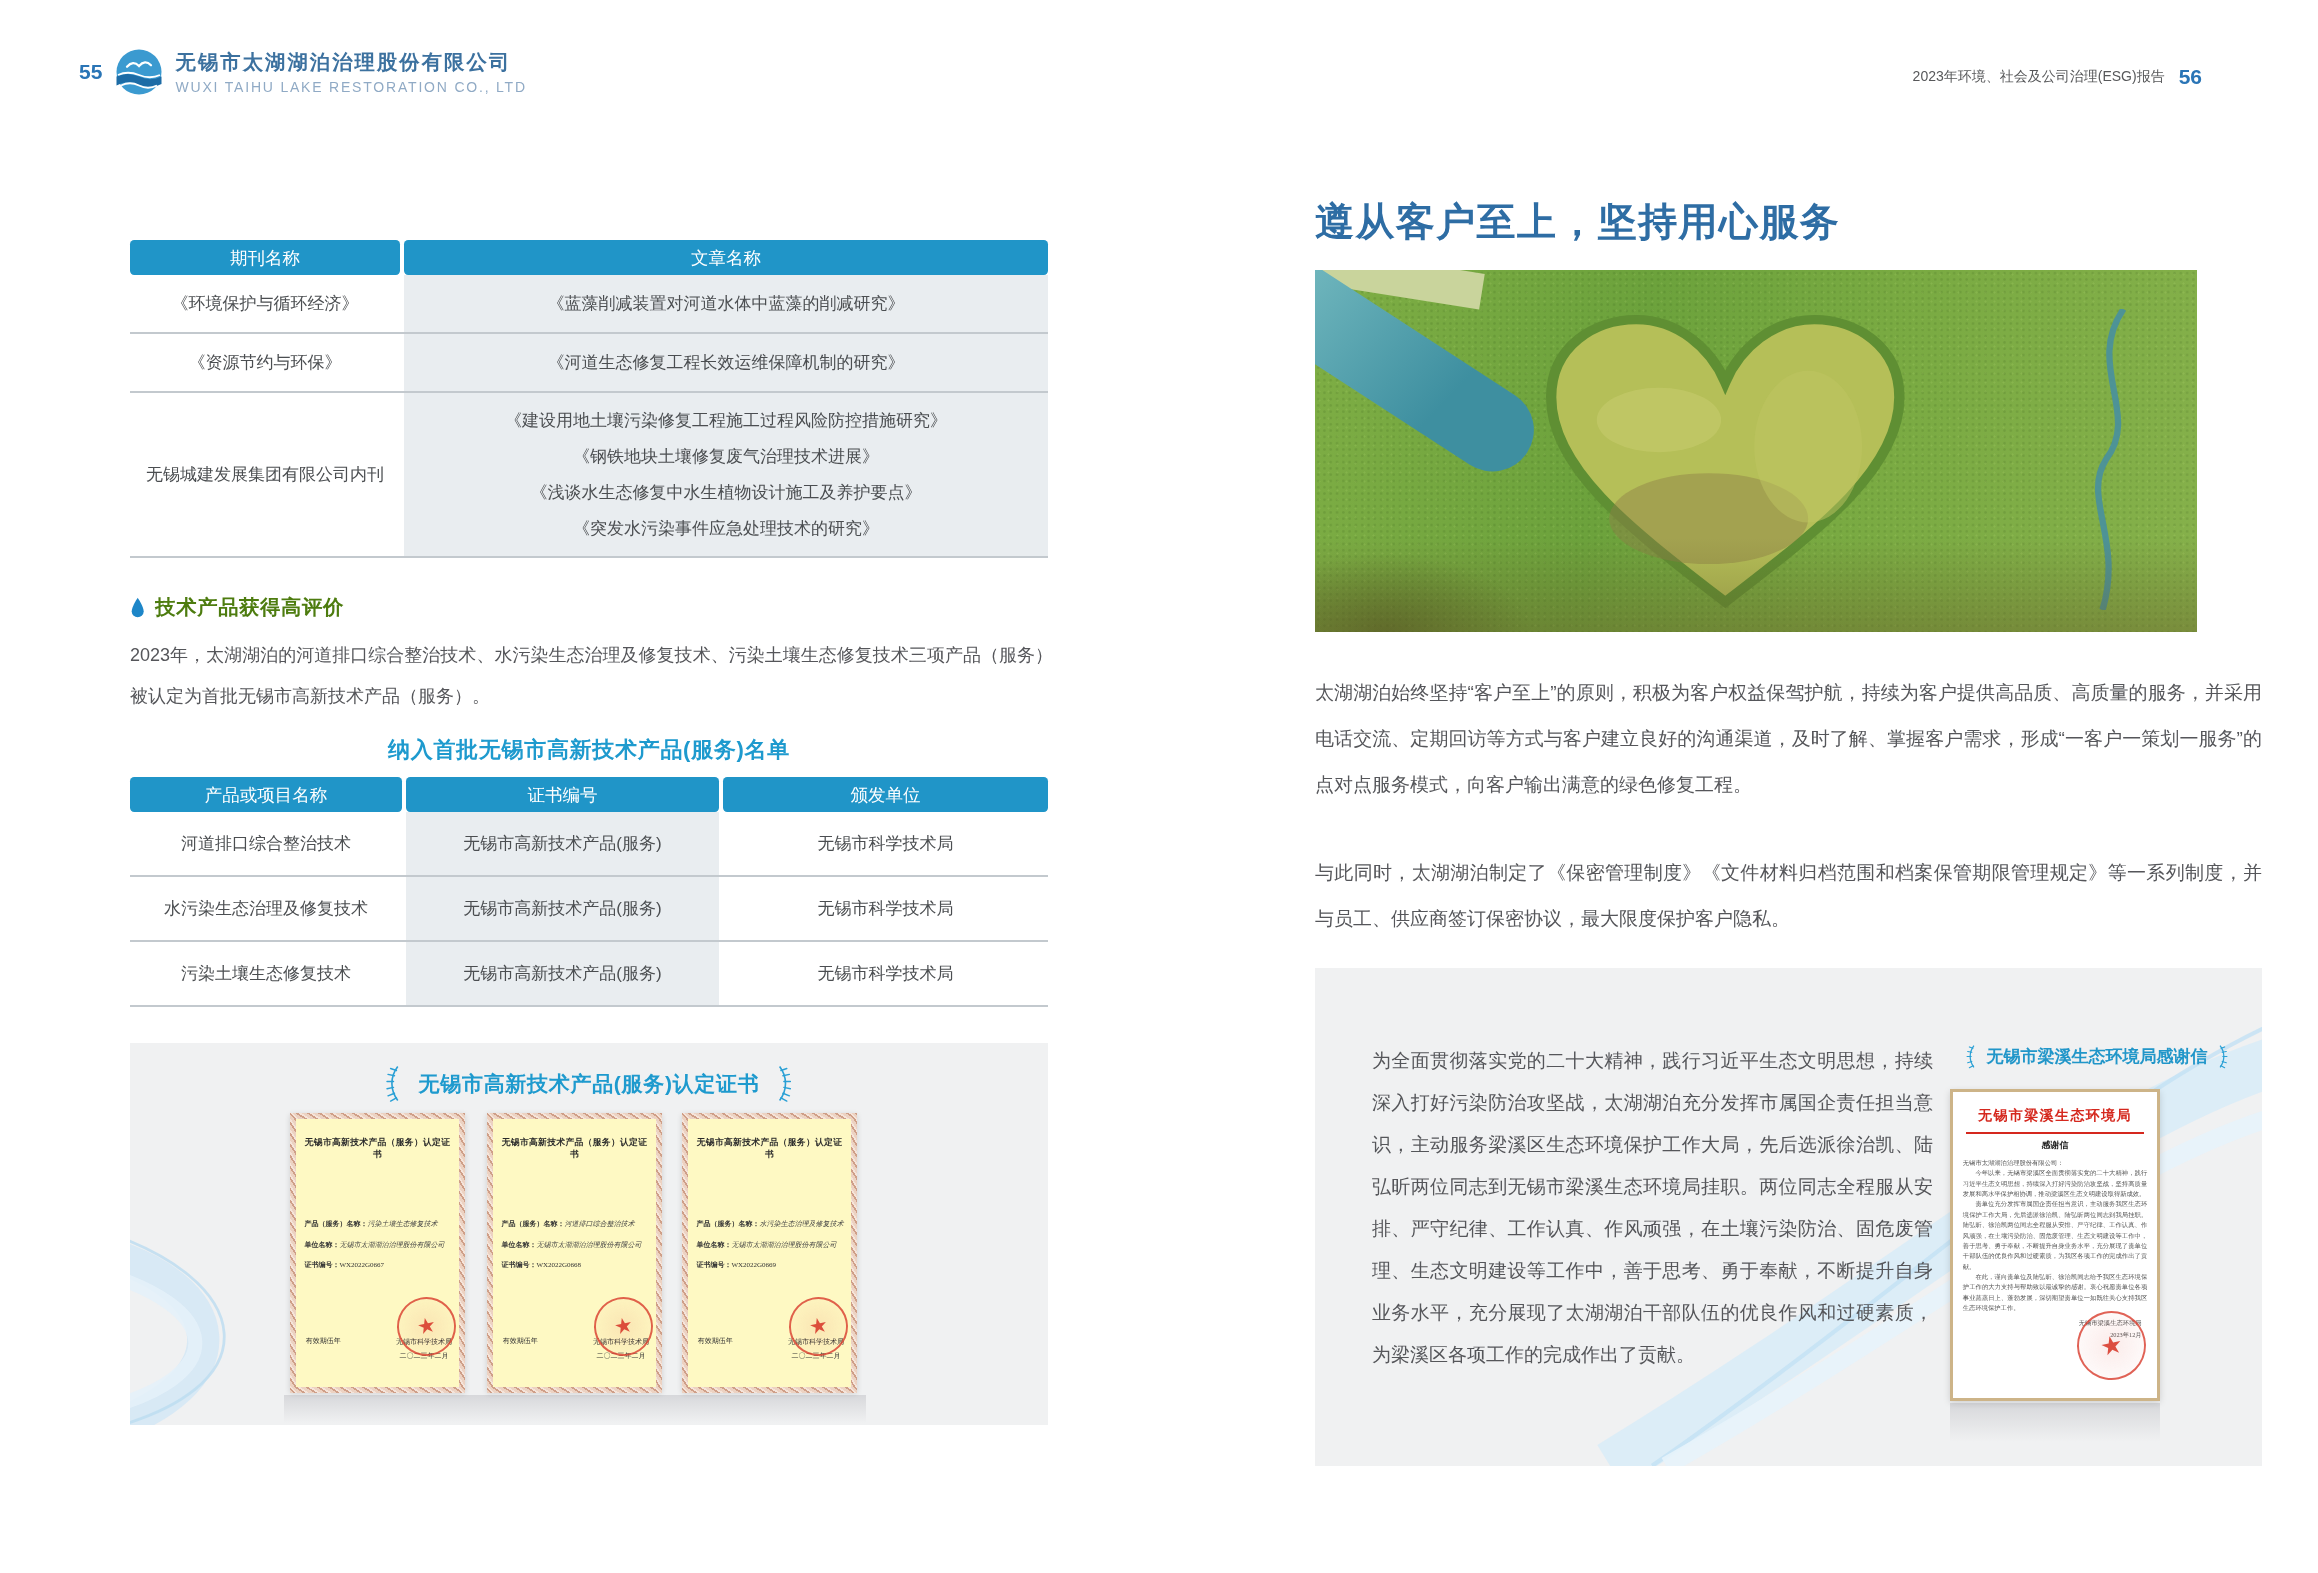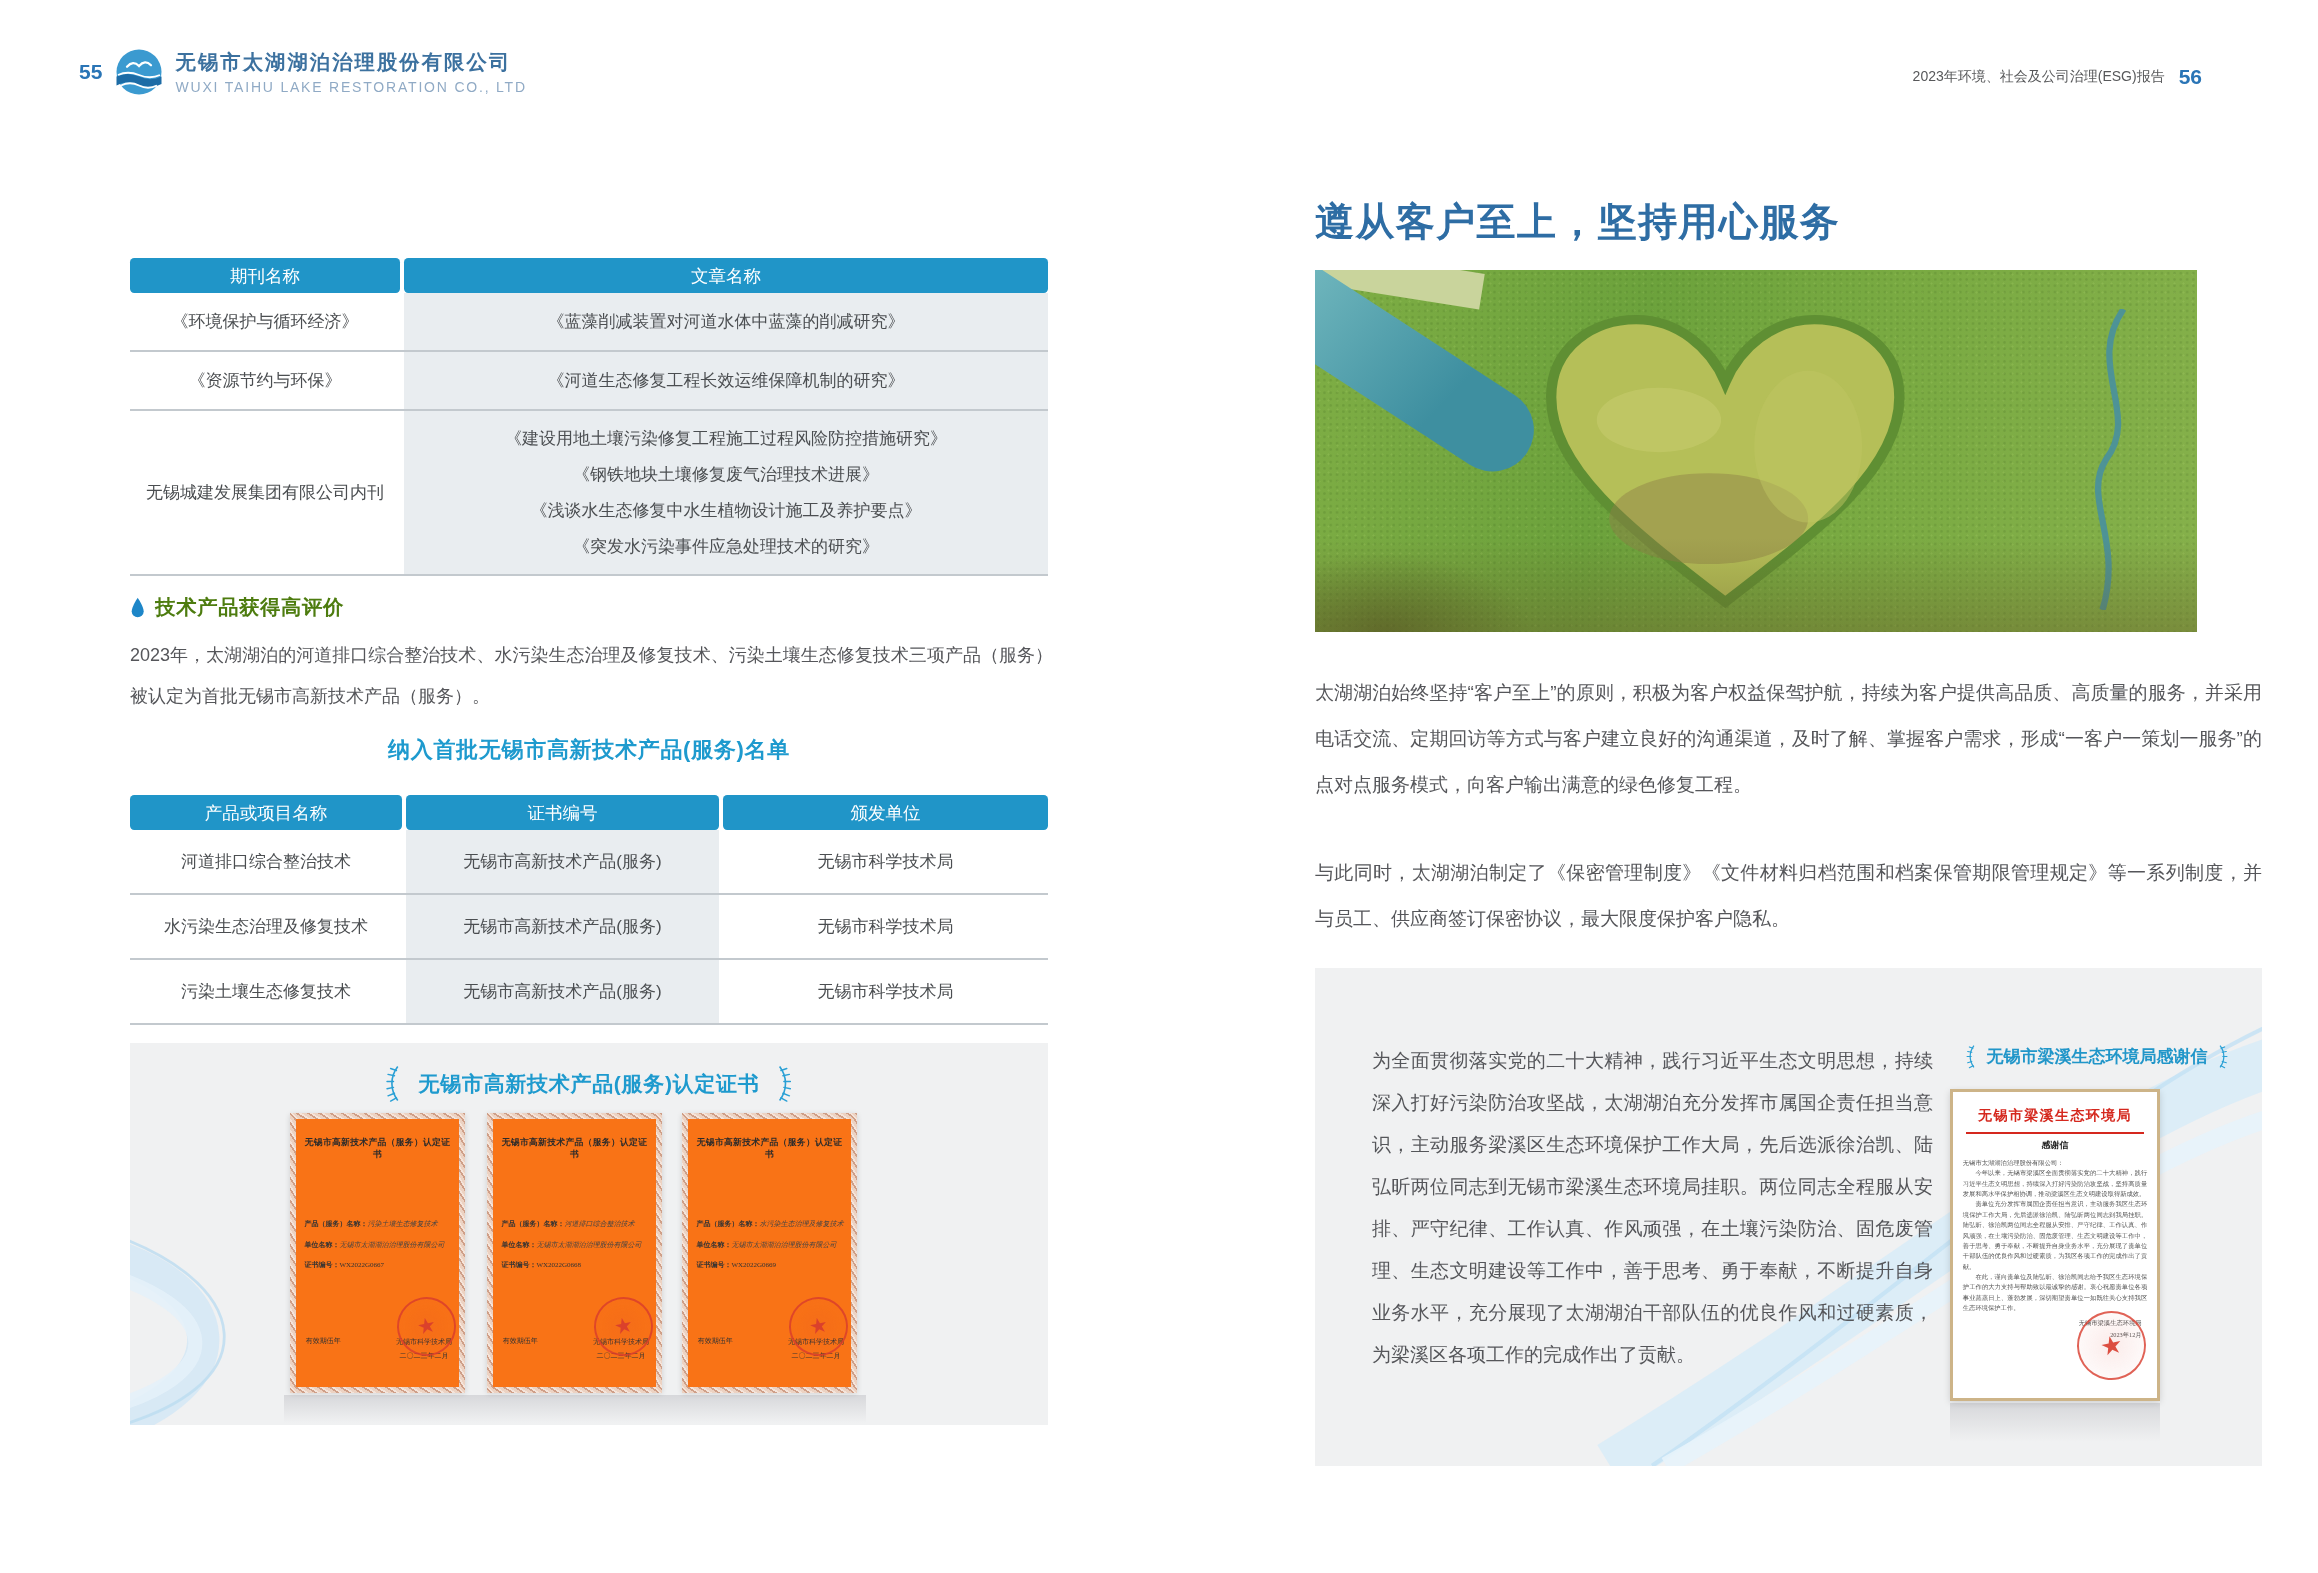--- a/index.html
+++ b/index.html
@@ -15,39 +15,39 @@
   .company-en{font-size:14px;color:#90aac5;letter-spacing:1.8px;}
   .hdr-right{position:absolute;right:117px;top:65px;display:flex;align-items:center;gap:14px;}
   .report-title{font-size:14px;color:#57585a;}
 
   
   .center-title{position:absolute;width:918px;text-align:center;font-size:22px;font-weight:700;color:#1e9ace;letter-spacing:0.7px;}
 
   
   .tbl{position:absolute;left:130px;width:918px;}
   .thead{display:flex;gap:4.2px;}
-  .th{height:35px;background:#2095c8;color:#fff;font-size:17.5px;display:flex;align-items:center;justify-content:center;border-radius:4.2px;margin-top:18px;}
+  .th{height:35px;background:#2095c8;color:#fff;font-size:17.5px;display:flex;align-items:center;justify-content:center;border-radius:4.2px;}
   .tr{display:flex;gap:4.2px;border-bottom:2.1px solid #c3c9ce;}
   .td{display:flex;align-items:center;justify-content:center;font-size:17px;color:#4b4e51;text-align:center;}
   .td.gray{background:#e9edf0;}
   .td.multi{flex-direction:column;line-height:36px;}
   .w1{width:270px;} .w2{width:644px;}
   .v1{width:272px;} .v2{width:313px;} .v3{width:325px;}
   .h82{height:57px;} .h232{height:163px;} .h90{height:63px;}
 
   
   .drop-head{position:absolute;left:130px;top:593px;display:flex;align-items:center;gap:9.8px;}
   .drop-head .txt{font-size:20.3px;font-weight:700;color:#4d7c0f;letter-spacing:0.7px;}
   .body-para{position:absolute;color:#55565a;text-align:justify;}
 
   
   .cert-card{position:absolute;left:130px;top:1043px;width:918px;height:382px;background:#f0f1f2;overflow:hidden;}
   .cert-heading{position:relative;z-index:1;margin-top:21px;display:flex;align-items:center;justify-content:center;gap:14px;}
   .cert-heading .txt{font-size:21px;font-weight:700;color:#1e9ace;letter-spacing:0.7px;}
-  .cert{position:absolute;z-index:1;width:175px;height:280px;background:#f97316;box-sizing:border-box;
+  .cert{position:absolute;z-index:1;width:175px;height:280px;background:#fef9c3;box-sizing:border-box;
         border:6.3px solid;border-image:repeating-linear-gradient(45deg,#ecd2c2 0,#ecd2c2 3.5px,#cf9f88 3.5px,#cf9f88 5.6px,#f5e4da 5.6px,#f5e4da 7.7px) 9;
         box-shadow:0 1.4px 5.6px rgba(0,0,0,.14);font-family:"Liberation Serif","DejaVu Serif",serif;}
   .cert-inner{position:relative;width:100%;height:100%;}
   .cert-title{position:absolute;top:18px;left:5.6px;right:5.6px;text-align:center;font-size:8.8px;font-weight:700;color:#2b2b2b;letter-spacing:0.3px;}
   .cert-fields{position:absolute;top:100px;left:8.4px;right:7px;}
   .cert-field{margin-bottom:10.5px;font-size:7px;color:#333;}
   .cert-label{font-weight:700;font-family:"Liberation Sans",sans-serif;}
   .cert-val{font-style:italic;color:#444;}
   .cert-bottom{position:absolute;bottom:24px;left:9.8px;right:7px;display:flex;justify-content:space-between;font-size:7px;color:#333;}
   .cert-issue{text-align:center;line-height:1.9;}

